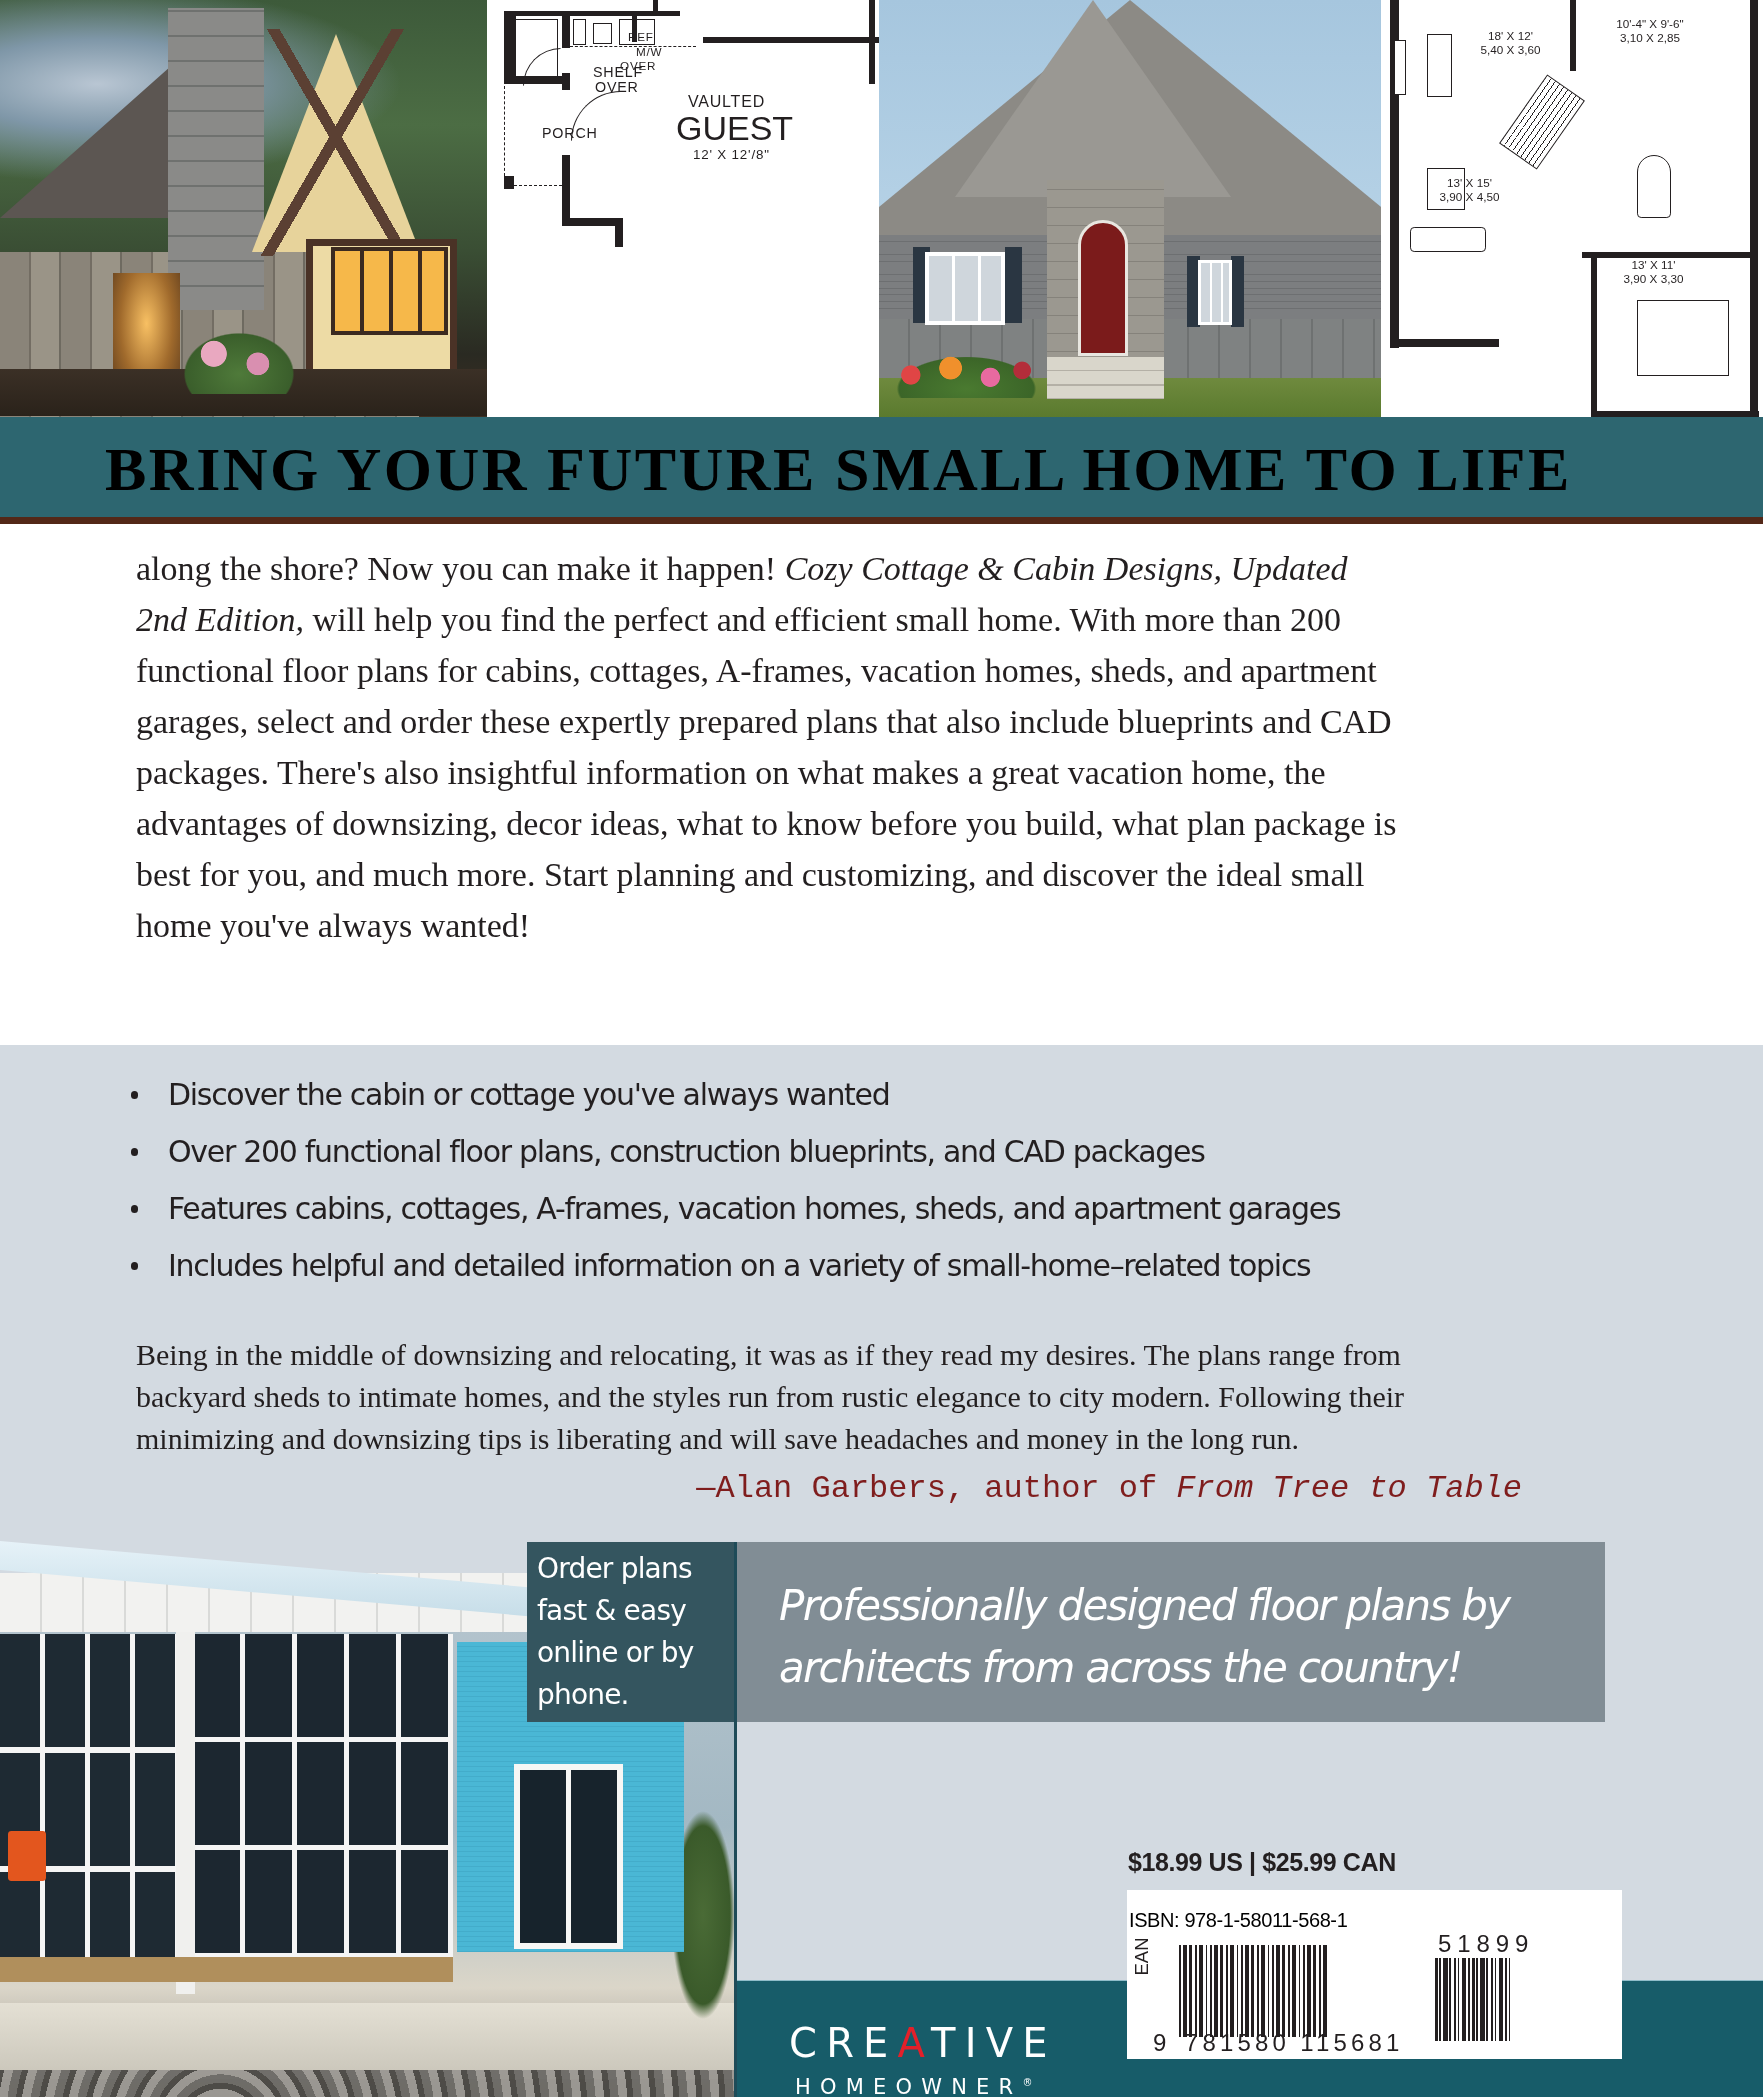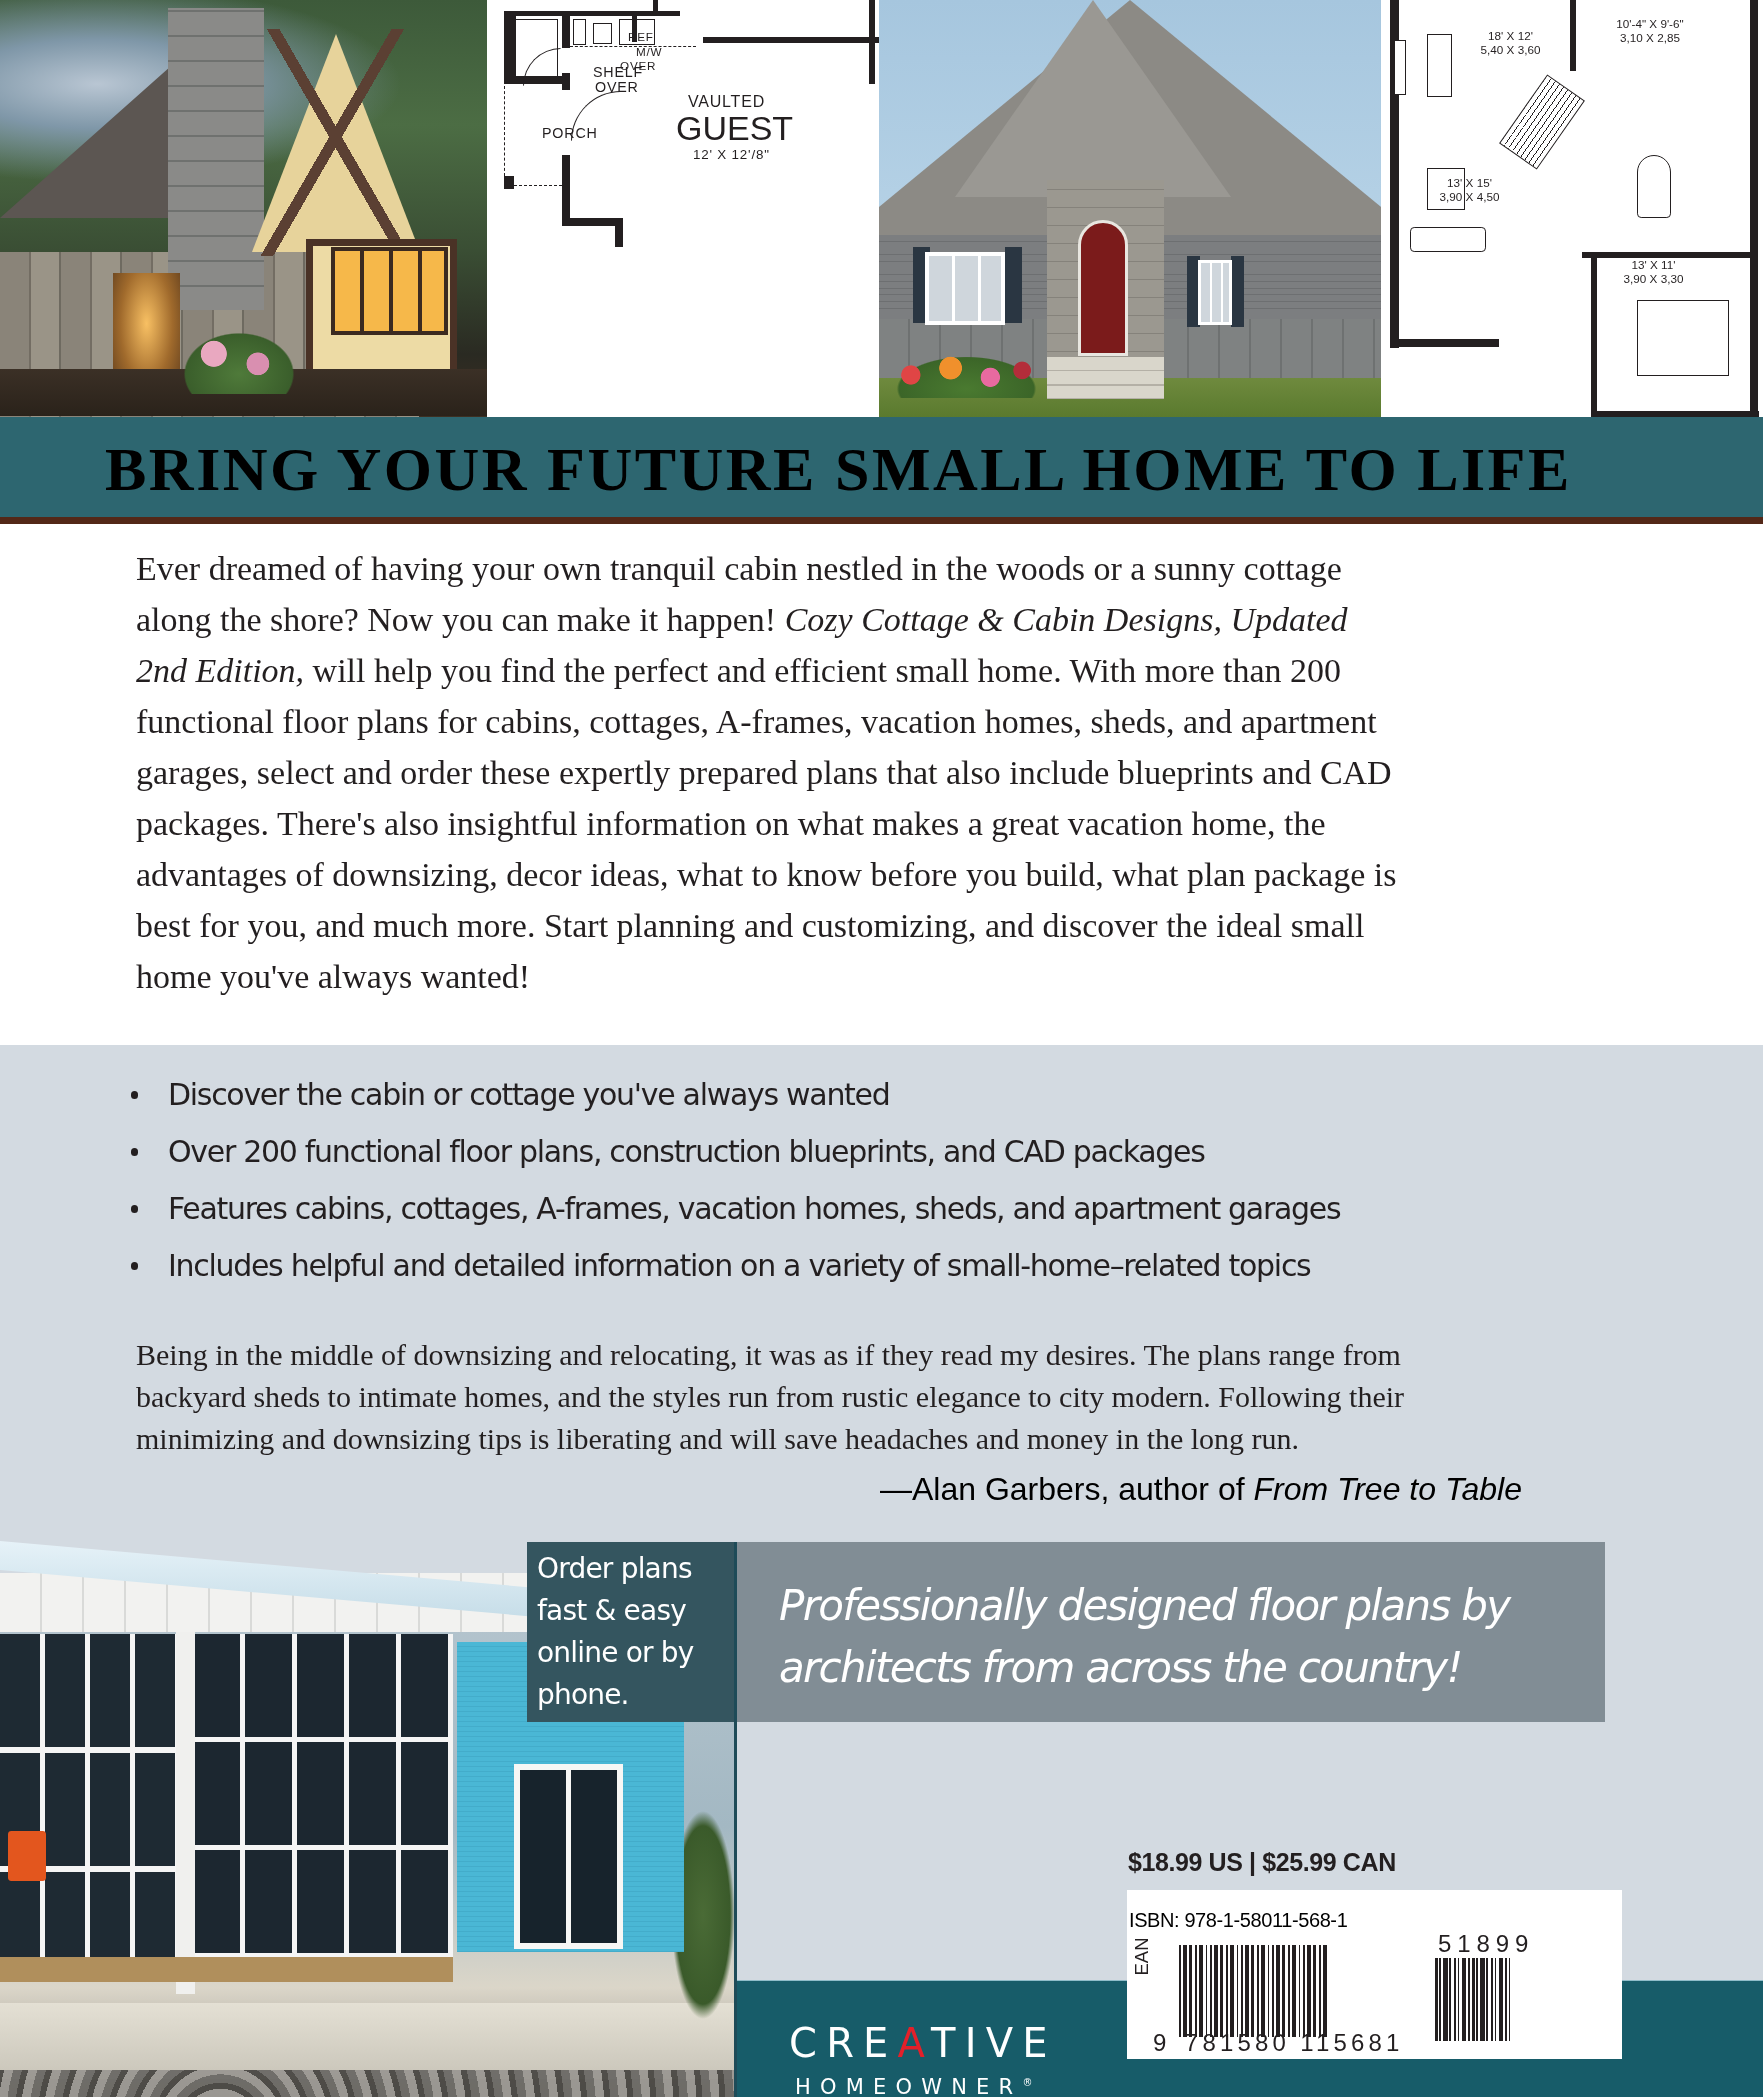--- a/index.html
+++ b/index.html
@@ -113,21 +113,21 @@
   .bullets { position: absolute; left: 130px; top: 1066px; width: 1426px; list-style: none; }
   .bullets li { position: relative; padding-left: 38px; height: 57px;
         font-family: "DejaVu Sans", sans-serif; font-size: 30px; line-height: 57px; color: #231f20;
         letter-spacing: -1.3px; white-space: nowrap; }
   .bullets .dot { position: absolute; left: 0.8px; top: 25px; width: 7.6px; height: 7.6px; border-radius: 50%; background: #231f20; }
 
   .quote { position: absolute; left: 136px; top: 1334px; width: 1460px;
         font-family: "Liberation Serif", serif; font-size: 30px; line-height: 42px; color: #231f20; }
   .quote .line { display: block; white-space: nowrap; }
   .attribution { position: absolute; right: 241px; top: 1468px;
-        font-family: Liberation Sans, sans-serif; font-size: 32px; line-height: 42px; color: #000000; white-space: nowrap; }
+        font-family: Liberation Mono, monospace; font-size: 32px; line-height: 42px; color: #7f1d1d; white-space: nowrap; }
   .attribution i { font-style: italic; }
 
   
   .beach-photo { left: 0; top: 1533px; width: 735px; height: 733px; overflow: hidden;
         background: linear-gradient(180deg, #d3dae1 0%, #d3dae1 6%, #b7c6cf 6%, #a3b8c3 40%, #dbd6c9 62%, #8a8680 78%, #5a5752 100%); }
   .bp-roof { left: 0; top: 8.4px; width: 554px; height: 29px;
         background: linear-gradient(175deg, #e6f2f8 0%, #c6dde8 100%); transform: skewY(5deg); transform-origin: left top; }
   .bp-eave { left: 0; top: 40px; width: 545px; height: 59px;
         background: repeating-linear-gradient(90deg, #f2f2f0 0 40px, #d9dad8 40px 42px); }
   .bp-glass1 { left: 0; top: 101px; width: 176px; height: 331px; background: #1e2a33;
@@ -290,21 +290,20 @@
     <span class="lbl" style="left:239px;top:258px;width:67px;"><span>13' X 11'</span><br><span>3,90 X 3,30</span></span>
   </div>
 </div>
 
 <div class="abs title-band"></div>
 <h1 class="title-text">BRING YOUR FUTURE SMALL HOME TO LIFE</h1>
 <div class="abs brown-stripe"></div>
 
 <div class="abs body-white"></div>
 <div class="intro">
-  <span class="line">Ever dreamed of having your own tranquil cabin nestled in the woods or a sunny cottage</span>
   <span class="line"><span>along the shore? Now you can make it happen! </span><i>Cozy Cottage &amp; Cabin Designs, Updated</i></span>
   <span class="line"><i>2nd Edition,</i><span> will help you find the perfect and efficient small home. With more than 200</span></span>
   <span class="line">functional floor plans for cabins, cottages, A-frames, vacation homes, sheds, and apartment</span>
   <span class="line">garages, select and order these expertly prepared plans that also include blueprints and CAD</span>
   <span class="line">packages. There's also insightful information on what makes a great vacation home, the</span>
   <span class="line">advantages of downsizing, decor ideas, what to know before you build, what plan package is</span>
   <span class="line">best for you, and much more. Start planning and customizing, and discover the ideal small</span>
   <span class="line">home you've always wanted!</span>
 </div>
 

